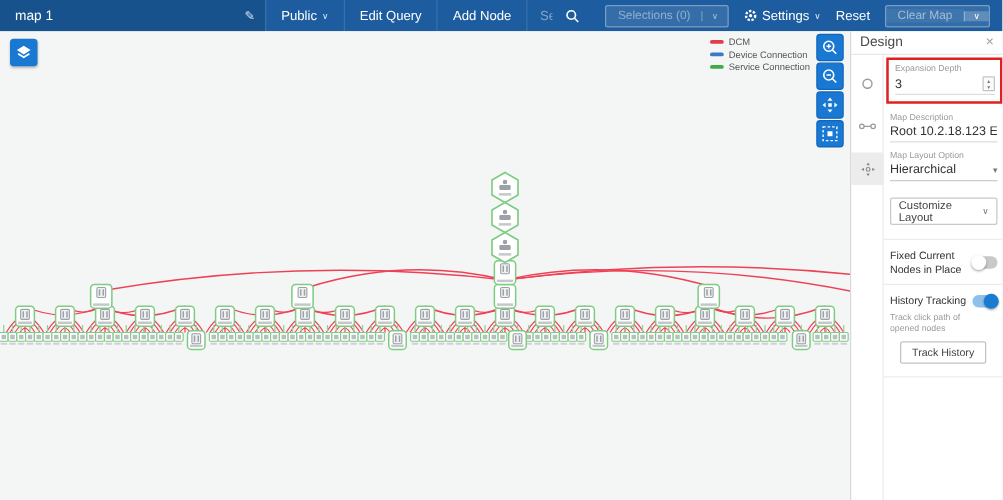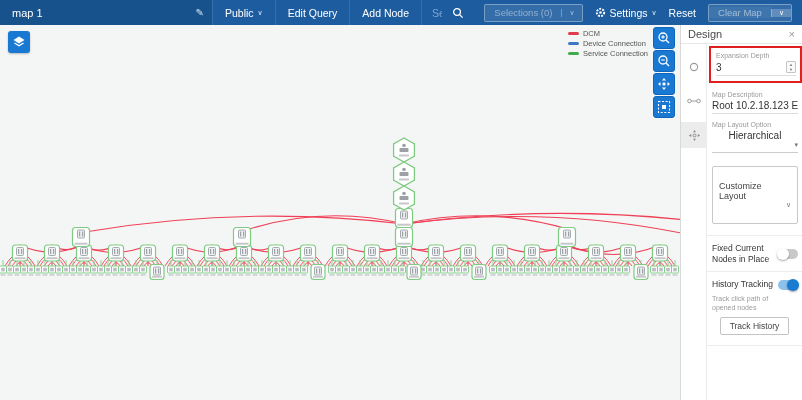--- a/index.html
+++ b/index.html
@@ -63,25 +63,25 @@
   .f-label { font-size:7px; color:#9a9a9a; margin-bottom:2px; }
   .f-value-row { display:flex; align-items:center; border-bottom:1px solid #ddd; padding-bottom:2px; }
   .f-value-row input { border:none; outline:none; font-size:10px; color:#333; width:100%;
     font-family:"Liberation Sans",sans-serif; background:transparent; }
   .spinner { width:10px; border:1px solid #c4c4c4; border-radius:1px; display:flex; flex-direction:column;
     align-items:center; line-height:5px; background:#fafafa; flex:none; cursor:pointer; }
   .spinner span { font-size:4px; color:#777; }
 
   .field { margin:7px 1px 0 2px; }
   .f-select { display:flex; align-items:center; font-size:10px; color:#333;
-    border-bottom:1px solid #ccc; padding-bottom:3px; cursor:pointer;flex-direction:column; }
+    border-bottom:1px solid #ccc; padding-bottom:3px; cursor:pointer; }
   .f-select .sel-caret { margin-left:auto; font-size:7px; color:#777; }
 
-  .customize { margin:13px 1px 11px 2px; border:1px solid #c9c9c9; border-radius:2px; padding:14px 6px;
-    display:flex; align-items:center; font-size:9px; color:#444; cursor:pointer;flex-direction:column; }
+  .customize { margin:13px 1px 11px 2px; border:1px solid #c9c9c9; border-radius:2px; padding:0 6px;
+    display:flex; align-items:center; font-size:9px; color:#444; cursor:pointer; }
   .customize .sel-caret { margin-left:auto; font-size:7px; color:#777; }
 
   .divider { border-top:1px solid #ececec; margin:0 -3px; }
   .toggle-row { display:flex; align-items:center; padding:7px 1px 7px 2px; gap:4px; }
   .toggle-row .t-label { font-size:8.5px; color:#333; line-height:1.25; flex:1; }
   .toggle { width:20px; height:10px; border-radius:6px; background:#c9c9c9; position:relative; flex:none; cursor:pointer; }
   .toggle .knob { position:absolute; width:12px; height:12px; border-radius:50%; background:#fff;
     top:-1px; left:-1px; box-shadow:0 1px 2px rgba(0,0,0,.35); }
   .toggle.on { background:#8cc1ec; }
   .toggle.on .knob { left:auto; right:-1px; background:#1a7cd0; }

